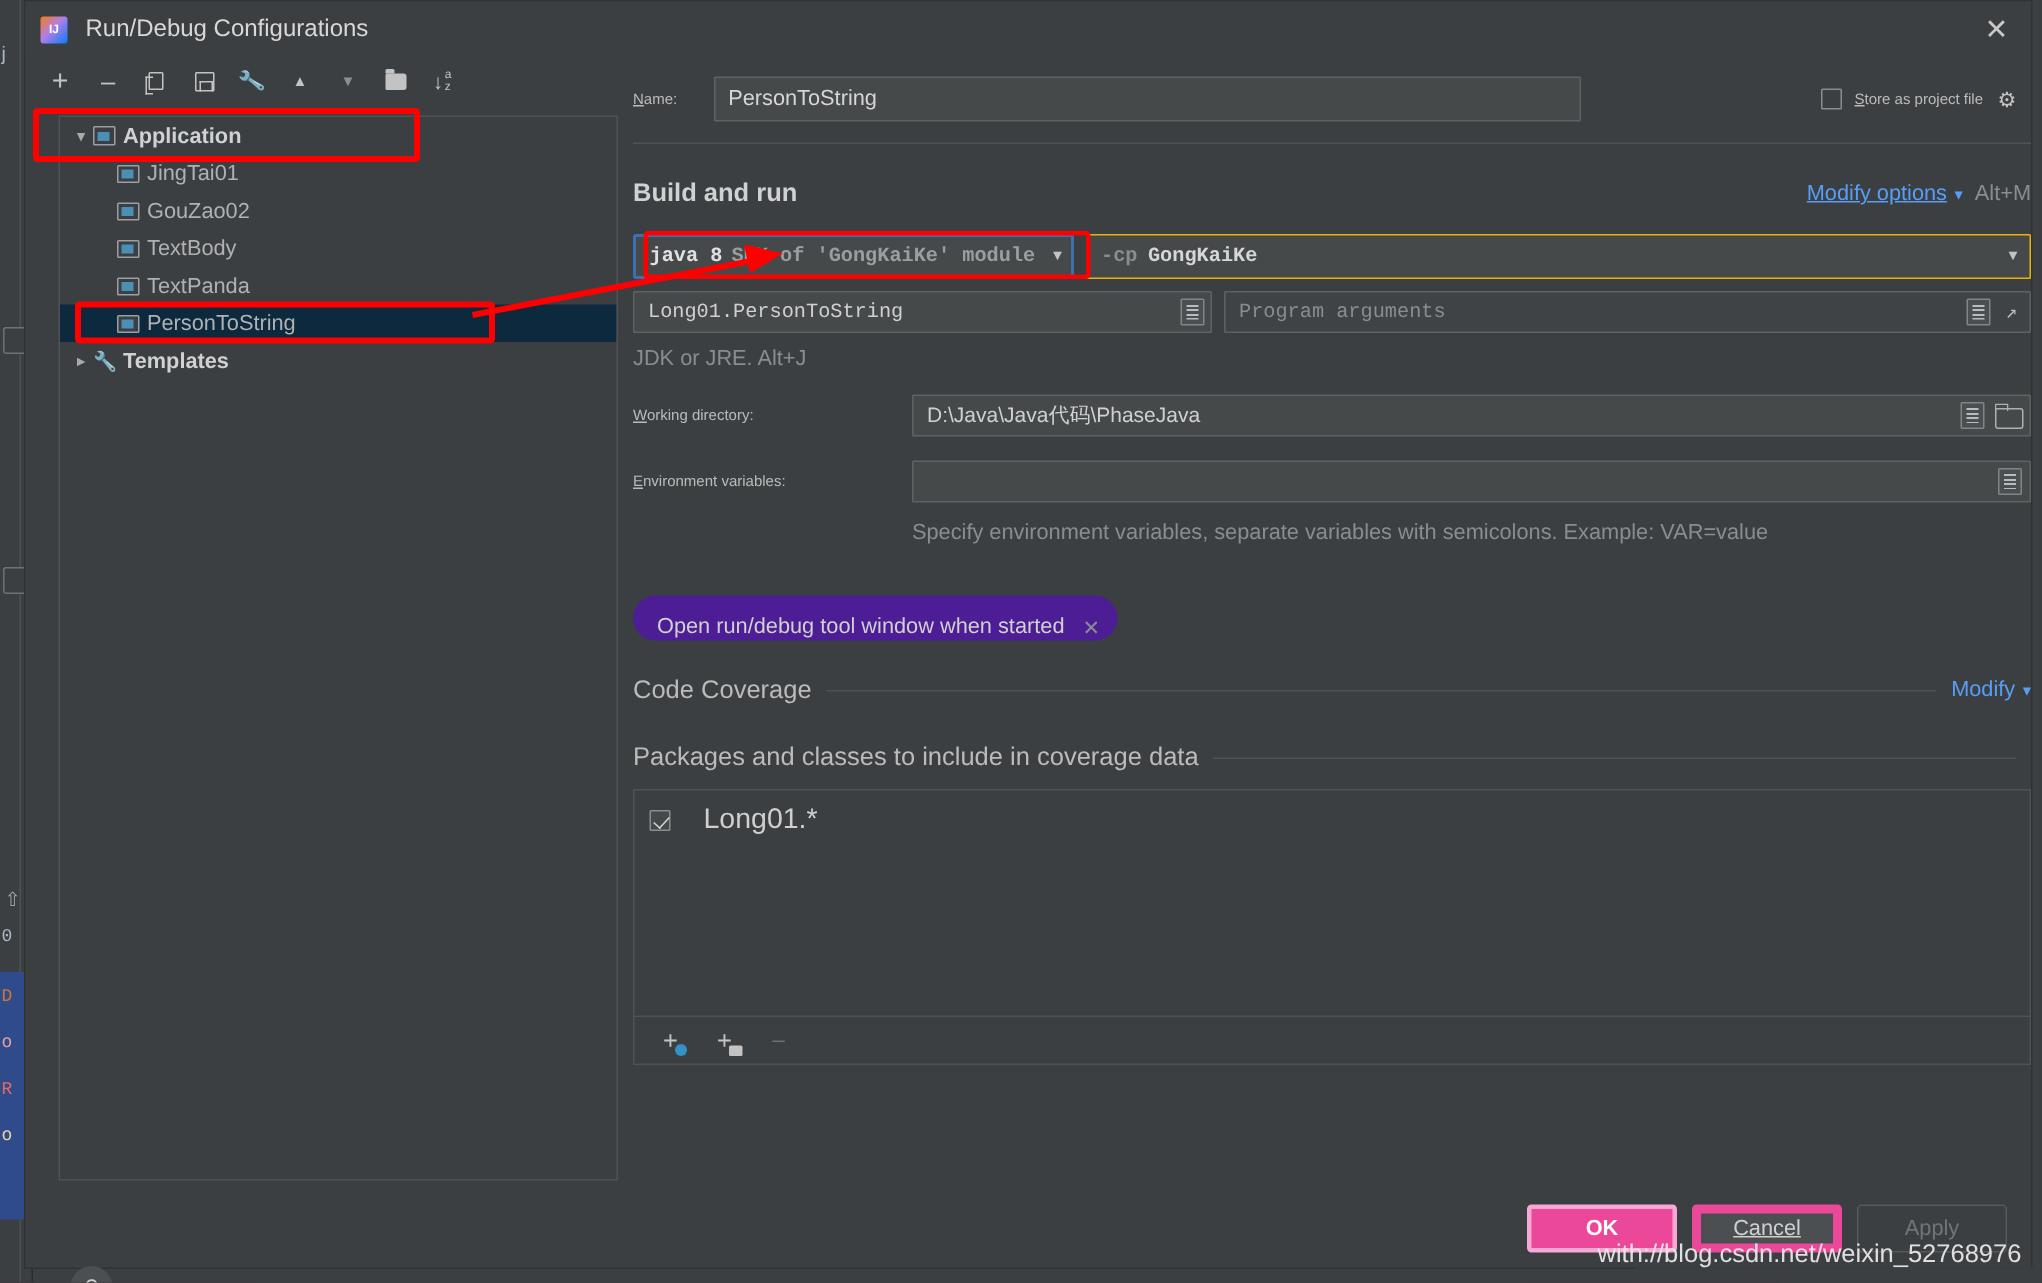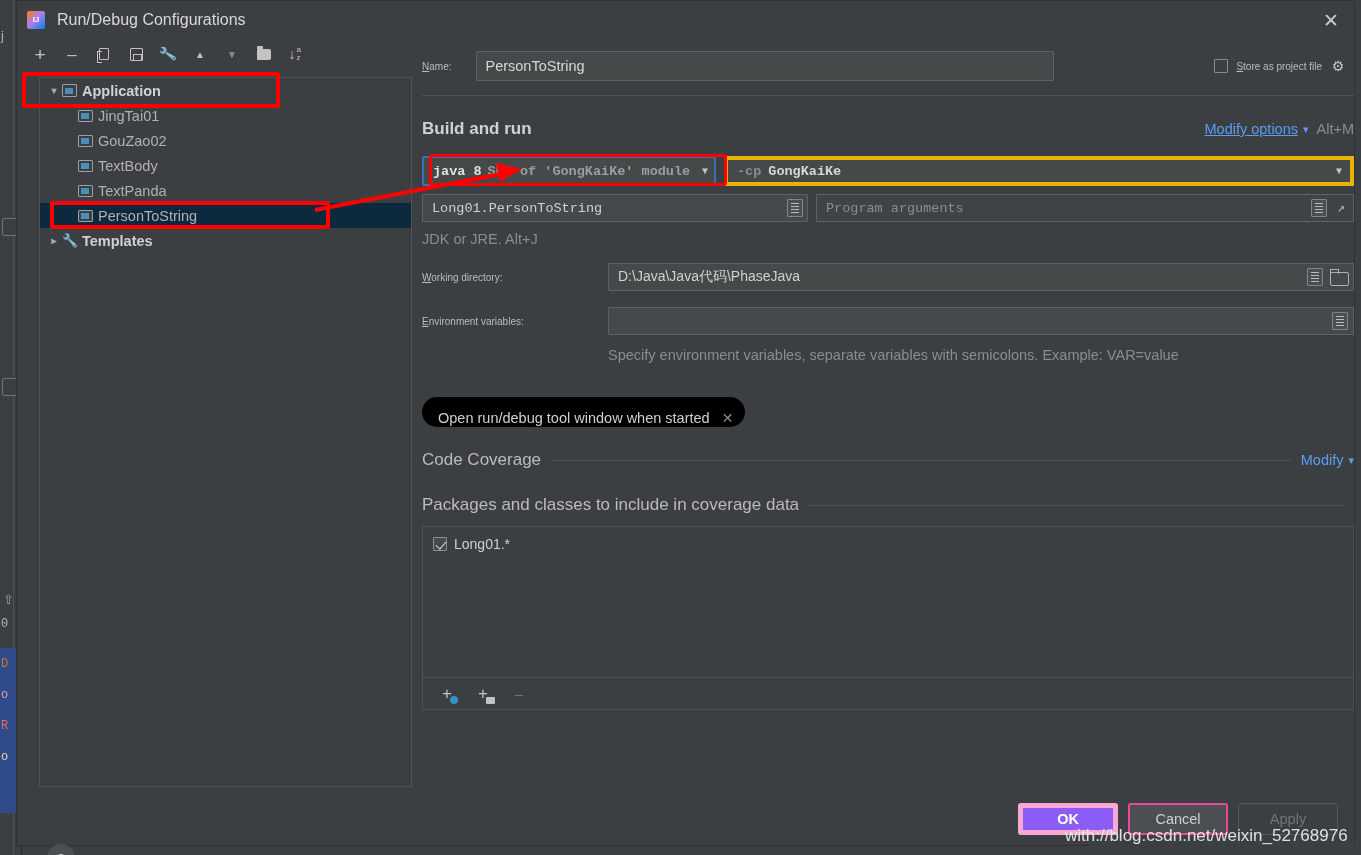--- a/index.html
+++ b/index.html
@@ -242,21 +242,21 @@
     padding: 0 6px 0 9px;
     font-family: "Liberation Mono", monospace;
     font-size: 13.5px;
     color: #9b9ea0;
     cursor: pointer;
   }
   .jre-select .strong { color: #e0e0e0; margin-right: 6px;}
   .cp-select {
     flex: 1; height: 30px;
     background: #45494a;
-    border: 4px solid #eab308;
+    border: 1px solid #eab308;
     border-radius: 1px;
     display:flex; align-items:center;
     padding: 0 8px 0 9px;
     font-family: "Liberation Mono", monospace;
     font-size: 13.5px;
     color: #d6d6d6;
     cursor: pointer;
   }
   .cp-select .dim { color:#8a8d8f; margin-right:7px;}
   .arrow-dd { margin-left:auto; font-size:10px; color:#c3c3c3;}
@@ -300,39 +300,39 @@
   }
   .folder-icon::before { content:""; position:absolute; left:0; top:2px; width:17px; height:12px; border:1.4px solid #aeb1b3; border-radius:1px 2px 2px 2px; }
   .folder-icon::after { content:""; position:absolute; left:0; top:-1px; width:7px; height:4px; border:1.4px solid #aeb1b3; border-bottom:none; border-radius:1px 1px 0 0;}
 
   .env-hint { font-size:14.5px; color:#8a8d8f; margin-top:12px; margin-left:186px;}
 
   .chip-row { margin-top: 34px; }
   .chip {
     display: inline-flex; align-items:center;
     height: 30px;
-    background: #000000;
+    background: #4c1d95;
     border-radius: 15px;
     padding: 12px 12px 0 16px;
     font-size: 14.5px; color: #d0d0d0;
     cursor: pointer;
   }
   .chip .x { margin-left: 12px; color:#8a8d8f; font-size:14px;}
 
   .coverage-list {
     margin-top: 10px;
     border: 1px solid #4f5355;
     background: #3c3f41;
     height: 152px;
     position: relative;
   }
   .cov-item {
-    display:flex; align-items:center; gap:7px;
+    display:flex; align-items:center; gap:22px;
     padding: 9px 0 0 10px;
-    font-size: 14px; color:#cfcfcf;
+    font-size: 19px; color:#cfcfcf;
   }
   .cov-toolbar {
     border: 1px solid #4f5355; border-top: none;
     height: 32px;
     display:flex; align-items:center; gap: 16px;
     padding-left: 14px;
   }
   .cov-btn { position: relative; width:20px; height:20px; cursor:pointer; color:#c3c3c3; font-size:17px; display:flex; align-items:center; justify-content:center;}
   .cov-btn.addclass::after {
     content:""; position:absolute; right:-1px; bottom:0px; width:8px; height:8px;
@@ -350,22 +350,22 @@
     display: flex; justify-content: flex-end; align-items: center;
     gap: 10px; padding-right: 16px;
   }
   .btn {
     min-width: 100px; height: 32px;
     border-radius: 3px;
     font-size: 14.5px;
     display:flex; align-items:center; justify-content:center;
     cursor: pointer;
   }
-  .btn.primary { background:#8b5cf6; border:5px solid #f9a8d4; color:#ffffff; font-weight:bold;}
-  .btn.normal { background:#4b4f51; border:2px solid #ec4899; color:#d0d0d0;}
+  .btn.primary { background:#ec4899; border:3px solid #f9a8d4; color:#ffffff; font-weight:bold;}
+  .btn.normal { background:#4b4f51; border:6px solid #ec4899; color:#d0d0d0;text-decoration:underline;}
   .btn.disabled { background:#43474900; border:1px solid #55595b; color:#727577;}
 
   
   .anno-box {
     position: absolute;
     border: 4px solid #ff0000;
     border-radius: 3px;
     pointer-events: none;
   }
   .anno-arrow { position:absolute; pointer-events:none; }

